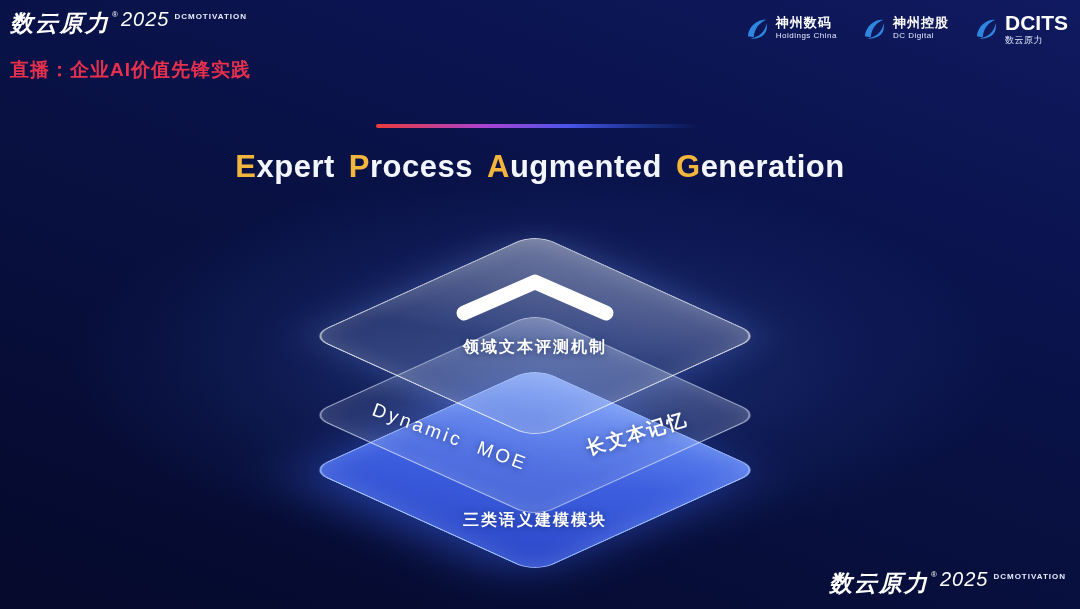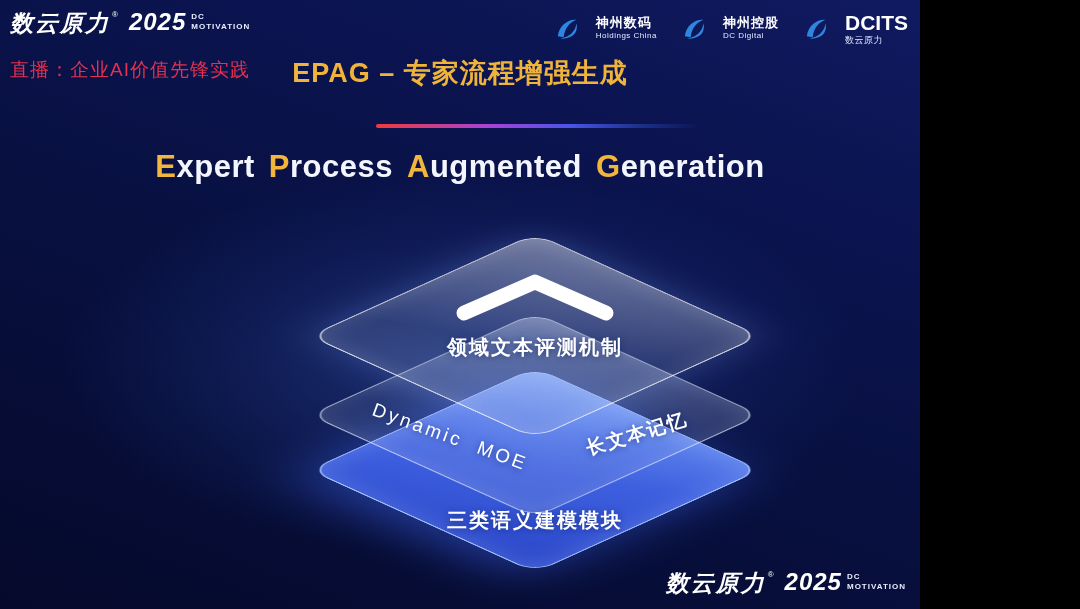--- a/index.html
+++ b/index.html
@@ -1,40 +1,40 @@
 <!DOCTYPE html>
 <html><head>
 <meta charset="utf-8">
 <style>
   * { margin:0; padding:0; box-sizing:border-box; }
   html,body { background:#000; }
   .slide {
     position:relative;
-    width:920px; height:609px;
+    width:1080px; height:609px;
     overflow:hidden;
     font-family:"Liberation Sans", sans-serif;
     color:#fff;
     background:
       radial-gradient(ellipse 58% 42% at 50% 60%, rgba(48,80,170,0.50) 0%, rgba(28,50,125,0.28) 48%, rgba(10,20,60,0) 75%),
       linear-gradient(200deg, #101a60 0%, #0b1450 25%, #081040 55%, #060c34 80%, #050a2c 100%);
   }
 
   
   .brand { position:absolute; display:flex; align-items:flex-start; }
   .brand-cn { font-size:23px; font-weight:bold; font-style:italic; letter-spacing:2px; }
   .brand-reg { font-size:8px; margin:2px 1px 0 2px; }
-  .brand-year { font-size:24px; font-weight:bold; font-style:italic; margin-left:10px; letter-spacing:1px; }
-  .brand-sub { display:flex; flex-direction:column; margin:4px 0 0 5px; font-size:8px; font-weight:bold; letter-spacing:1px; line-height:1.25; color:#e9edff; }
+  .brand-year { font-size:20px; font-weight:normal; font-style:italic; margin-left:2px; letter-spacing:1px; }
+  .brand-sub { display:flex; flex-direction:row; margin:4px 0 0 5px; font-size:8px; font-weight:bold; letter-spacing:1px; line-height:1.25; color:#e9edff; }
   .brand-top { left:10px; top:8px; }
   .brand-bottom { right:14px; bottom:10px; }
 
   
   .live-label {
     position:absolute; left:10px; top:57px;
-    font-size:19px; font-weight:normal; letter-spacing:1px;
+    font-size:19px; font-weight:bold; letter-spacing:1px;
     color:#e6304e;
   }
   .slide-title {
     position:absolute; left:0; top:55px; width:100%;
     text-align:center;
     font-size:27px; font-weight:bold; letter-spacing:1px;
     color:#f0b43a;
   }
   .title-divider {
     position:absolute; left:376px; top:124px; width:322px; height:4px;
@@ -45,21 +45,21 @@
     position:absolute; left:0; top:149px; width:100%;
     text-align:center;
     font-size:31px; font-weight:bold; letter-spacing:0.5px;
     color:#f4f6ff;
   }
   .subtitle .word { margin:12px 7px; }
   .subtitle .initial { color:#f2b63c; }
 
   
   .partner-logos { position:absolute; right:12px; top:10px; display:flex; align-items:center; gap:22px; }
-  .plogo { display:flex; align-items:center; gap:16px;justify-content:space-between; }
+  .plogo { display:flex; align-items:center; gap:6px;justify-content:space-between; }
   .plogo-icon svg { display:block; }
   .plogo-text { display:flex; flex-direction:column; line-height:1.2; }
   .plogo-name { font-size:13px; font-weight:bold; letter-spacing:1px; }
   .plogo-sub { font-size:8px; color:#e6ecff; letter-spacing:0.5px; }
   .plogo-dcits .plogo-name { font-size:21px; letter-spacing:0; }
   .plogo-dcits .plogo-sub { font-size:9px; }
 
   
   .layer {
     position:absolute; left:535px; width:320px; height:320px;
@@ -84,21 +84,21 @@
     border:2px solid rgba(175,205,255,0.72);
     box-shadow:0 22px 75px rgba(55,95,235,0.5), inset 0 0 40px rgba(200,220,255,0.22);
   }
 
   .chevron {
     position:absolute; left:535px; top:297px; z-index:4;
     transform:translate(-50%,-50%);
   }
   .layer-label {
     position:absolute; z-index:5;
-    color:#fff; font-weight:bold; font-size:20px; letter-spacing:2px;
+    color:#fff; font-weight:bold; font-size:16px; letter-spacing:2px;
     white-space:pre;
     text-shadow:0 1px 6px rgba(0,25,90,0.55);
     transform:translate(-50%,-50%);
   }
   .label-top    { left:535px; top:347px; }
   .label-dynamic{ left:450px; top:437px; font-size:19px; font-weight:normal; letter-spacing:3px; transform:translate(-50%,-50%) rotate(20deg); }
   .label-memory { left:637px; top:434px; font-size:19px; transform:translate(-50%,-50%) rotate(-17deg); }
   .label-bottom { left:535px; top:520px; }
 </style>
 </head>
@@ -150,21 +150,20 @@
           <path d="M14 42 C30 40 40 30 42 16 C46 32 34 44 14 42 Z" fill="#2e86e0"></path>
         </svg>
       </span>
       <span class="plogo-text">
         <span class="plogo-name">DCITS</span>
         <span class="plogo-sub">数云原力</span>
       </span>
     </div>
   </div>
 
-  <div class="slide-title">EPAG – 专家流程增强生成</div>
   <div class="title-divider"></div>
 
   <div class="subtitle"><span class="word"><span class="initial">E</span><span>xpert</span></span><span class="word"><span class="initial">P</span><span>rocess</span></span><span class="word"><span class="initial">A</span><span>ugmented</span></span><span class="word"><span class="initial">G</span><span>eneration</span></span></div>
 
   <div class="layer layer-bottom"></div>
   <div class="layer layer-mid"></div>
   <div class="layer layer-top"></div>
 
   <svg class="chevron" width="170" height="56" viewBox="0 0 170 56" aria-hidden="true">
     <polyline points="14,44 85,13 156,44" fill="none" stroke="#ffffff" stroke-width="15" stroke-linecap="round" stroke-linejoin="round"></polyline>

